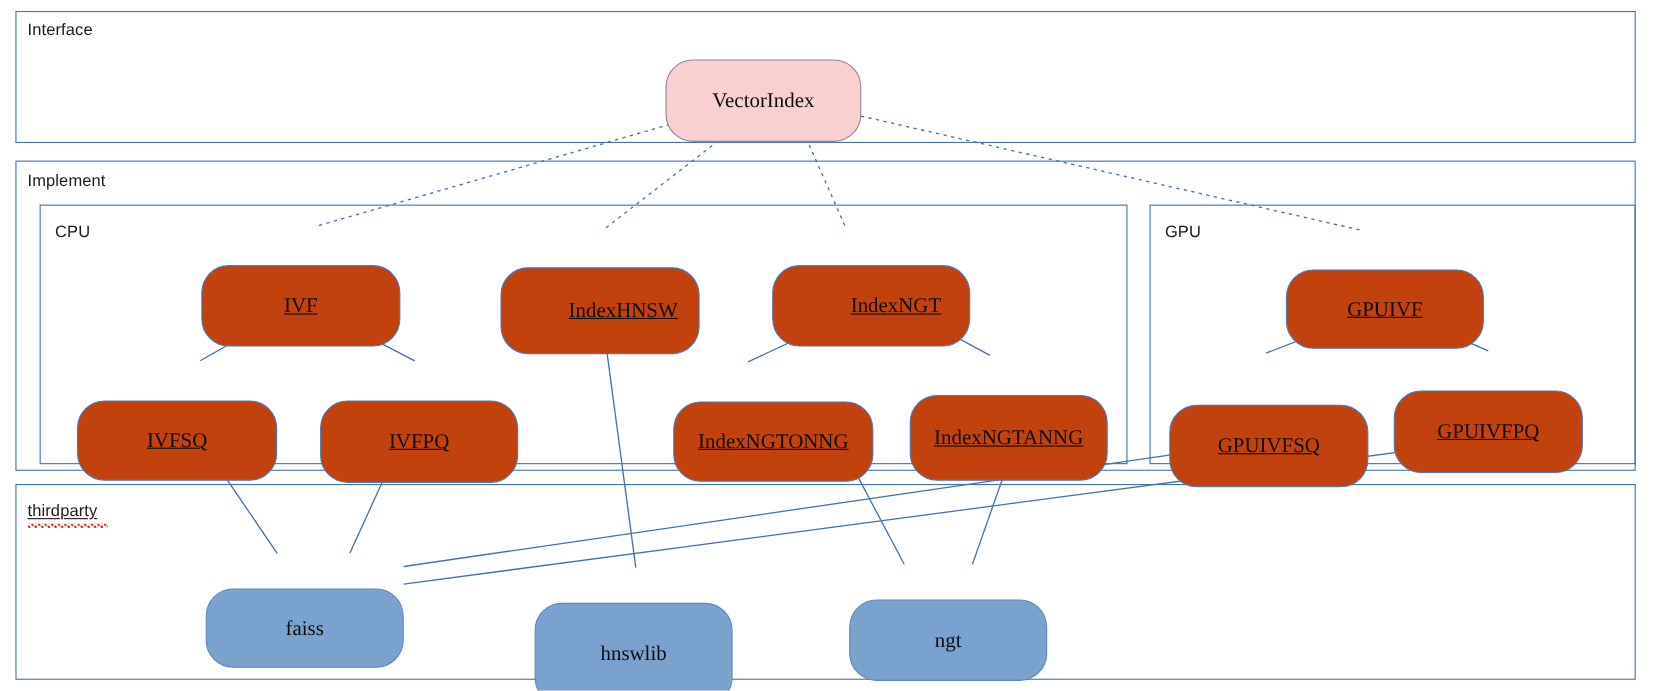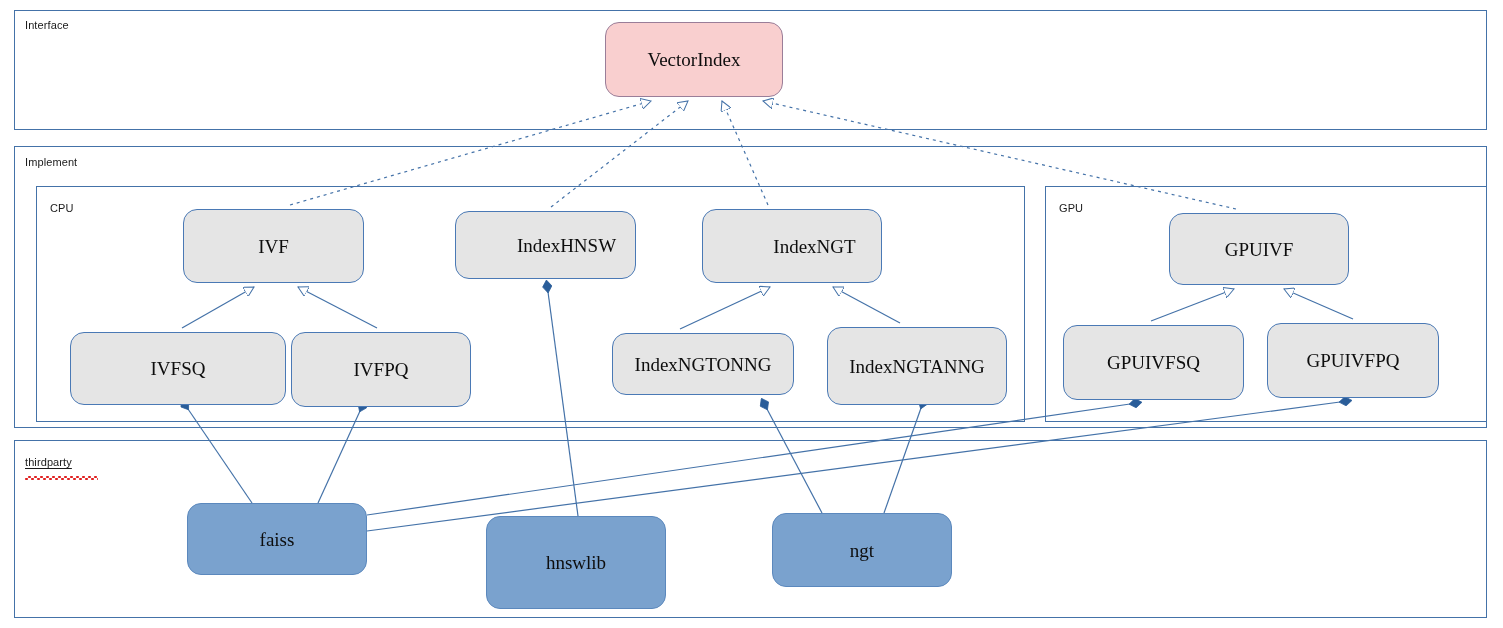--- a/index.html
+++ b/index.html
@@ -21,21 +21,21 @@
   
   .pkg {
     position: absolute;
     border: 1px solid #4472a8;
     background: transparent;
     box-sizing: border-box;
   }
   .pkg-label {
     position: absolute;
     font-family: "Liberation Sans", sans-serif;
-    font-size: 11px;
+    font-size: 15px;
     color: #1a1a1a;
     white-space: nowrap;
     letter-spacing: 0.1px;
   }
   .pkg-label.misspelled {
     text-decoration: underline;
     text-decoration-color: #1a1a1a;
     text-underline-offset: 2px;
   }
   .squiggle {
@@ -44,34 +44,35 @@
     background-repeat: repeat-x;
     background-size: 6px 4px;
     background-image:
       radial-gradient(circle at 1.5px 3px, #e02020 1.1px, transparent 1.2px),
       radial-gradient(circle at 4.5px 1px, #e02020 1.1px, transparent 1.2px);
   }
   
   .node {
     position: absolute;
     box-sizing: border-box;
-    border-radius: 14px;
+    border-radius: 25px;
     border: 1.4px solid #4a79b5;
     display: flex;
     align-items: center;
     justify-content: center;
     font-family: "Liberation Serif", serif;
     font-size: 19px;
     color: #0d0d0d;
     text-align: center;
     z-index: 5;
     line-height: 1;
+    margin-top: 32px;
   }
   .node.iface { background: #f9cfcf; border-color: #9a7e99; }
-  .node.impl  { background: #e5e5e5; border-color: #4a79b5; }
+  .node.impl  { background: #c2410c; border-color: #4a79b5; text-decoration: underline; }
   .node.third { background: #7aa2ce; border-color: #5b88bd; }
   
   #edges {
     position: absolute;
     left: 0; top: 0;
     width: 1503px;
     height: 628px;
     z-index: 2;
     pointer-events: none;
   }
@@ -121,27 +122,27 @@
         <line x1="367" y1="531" x2="1340" y2="402" stroke="#4472a8" stroke-width="1.2" marker-end="url(#filled-diamond)"></line>
         <line x1="578" y1="516" x2="548" y2="292" stroke="#4472a8" stroke-width="1.2" marker-end="url(#filled-diamond)"></line>
         <line x1="822" y1="513" x2="767" y2="409" stroke="#4472a8" stroke-width="1.2" marker-end="url(#filled-diamond)"></line>
         <line x1="884" y1="513" x2="921" y2="408" stroke="#4472a8" stroke-width="1.2" marker-end="url(#filled-diamond)"></line>
       </g>
   </svg>
 
   <div id="node-layer">
       <div class="node iface" style="left: 605px; top: 22px; width: 178px; height: 75px;">VectorIndex</div>
       <div class="node impl" style="left: 183px; top: 209px; width: 181px; height: 74px;">IVF</div>
-      <div class="node impl" style="left: 455px; top: 211px; width: 181px; height: 68px; padding-left: 42px;">IndexHNSW</div>
+      <div class="node impl" style="left: 455px; top: 211px; width: 181px; height: 79px; padding-left: 42px;">IndexHNSW</div>
       <div class="node impl" style="left: 702px; top: 209px; width: 180px; height: 74px; padding-left: 45px;">IndexNGT</div>
       <div class="node impl" style="left: 1169px; top: 213px; width: 180px; height: 72px;">GPUIVF</div>
-      <div class="node impl" style="left: 70px; top: 332px; width: 216px; height: 73px;">IVFSQ</div>
+      <div class="node impl" style="left: 70px; top: 332px; width: 182px; height: 73px;">IVFSQ</div>
       <div class="node impl" style="left: 291px; top: 332px; width: 180px; height: 75px;">IVFPQ</div>
-      <div class="node impl" style="left: 612px; top: 333px; width: 182px; height: 62px;">IndexNGTONNG</div>
+      <div class="node impl" style="left: 612px; top: 333px; width: 182px; height: 73px;">IndexNGTONNG</div>
       <div class="node impl" style="left: 827px; top: 327px; width: 180px; height: 78px;">IndexNGTANNG</div>
-      <div class="node impl" style="left: 1063px; top: 325px; width: 181px; height: 75px;">GPUIVFSQ</div>
+      <div class="node impl" style="left: 1063px; top: 336px; width: 181px; height: 75px;">GPUIVFSQ</div>
       <div class="node impl" style="left: 1267px; top: 323px; width: 172px; height: 75px;">GPUIVFPQ</div>
       <div class="node third" style="left: 187px; top: 503px; width: 180px; height: 72px; text-align: right;">faiss</div>
       <div class="node third" style="left: 486px; top: 516px; width: 180px; height: 93px;">hnswlib</div>
       <div class="node third" style="left: 772px; top: 513px; width: 180px; height: 74px;">ngt</div>
     </div>
 
 </div>
 
 </body></html>

